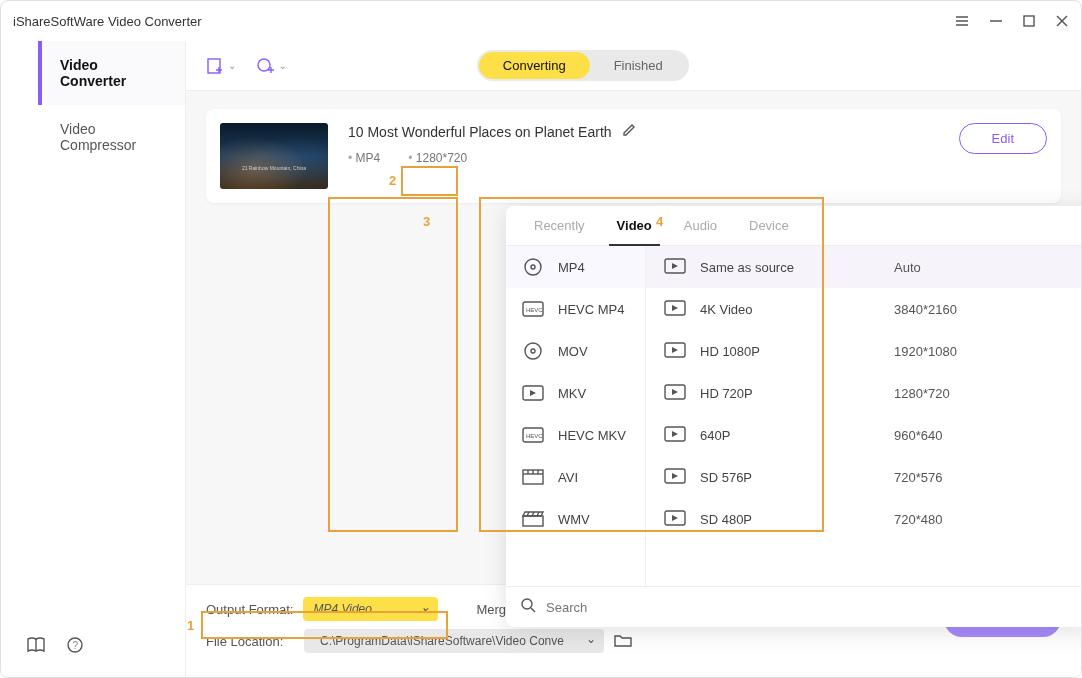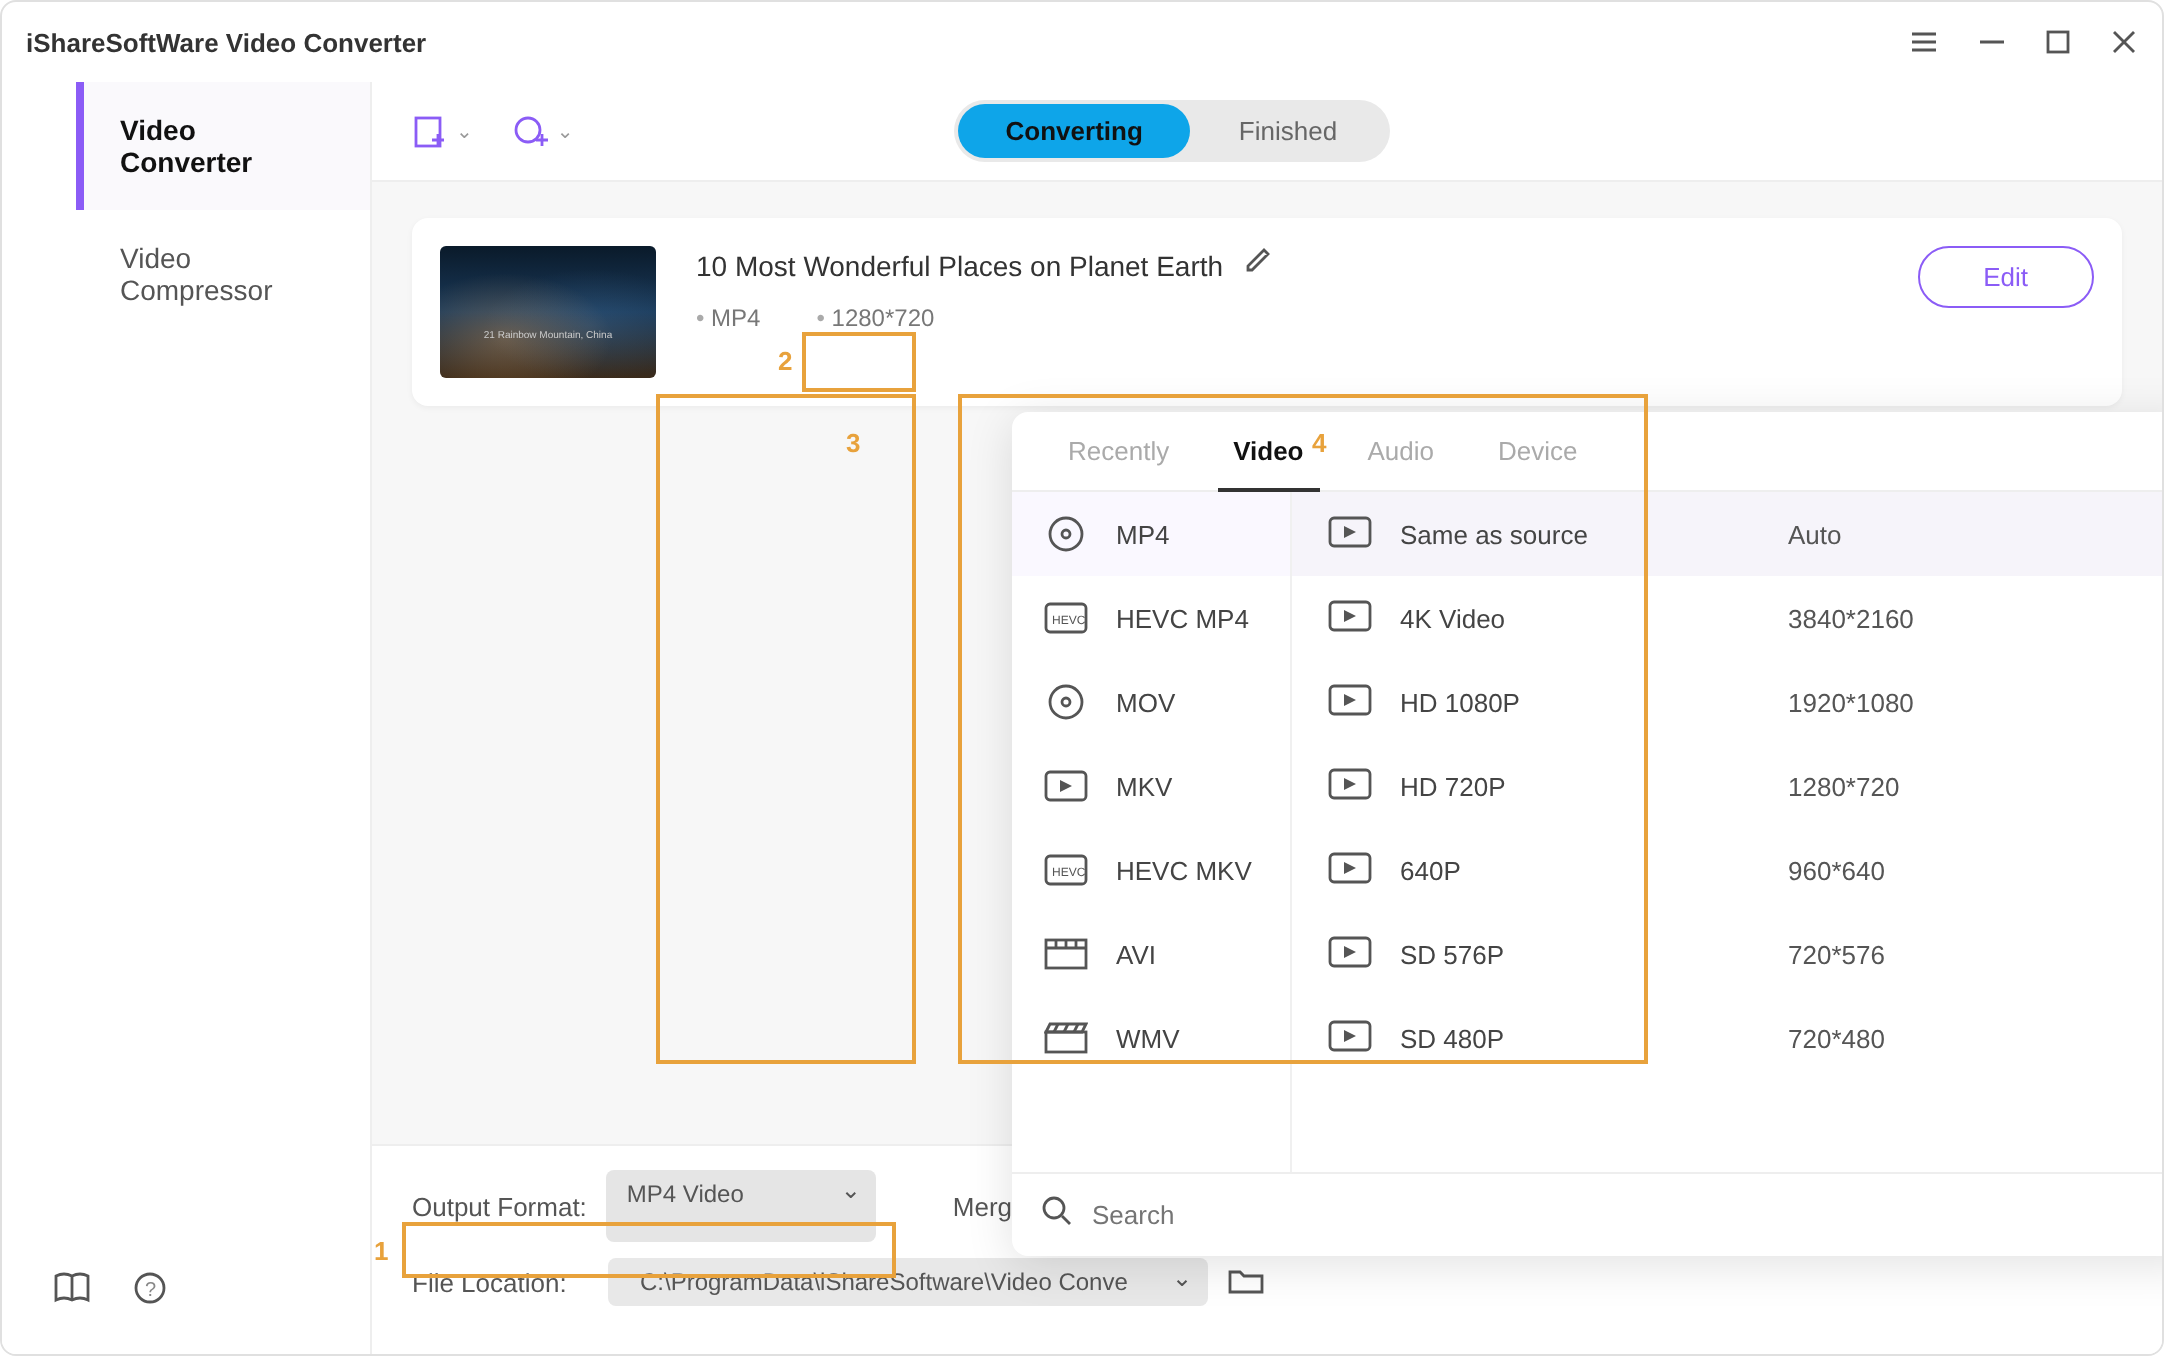--- a/index.html
+++ b/index.html
@@ -1,35 +1,35 @@
 <!DOCTYPE html>
 <html><head>
 <meta charset="utf-8">
 <style>
 * { margin: 0; padding: 0; box-sizing: border-box; font-family: -apple-system, BlinkMacSystemFont, "Segoe UI", Arial, sans-serif; }
 body { background: #fff; width: 1082px; height: 678px; overflow: hidden; position: relative; border: 1px solid #e0e0e0; border-radius: 8px; }
 
 .titlebar { height: 40px; display: flex; align-items: center; padding: 0 12px; }
-.titlebar-title { font-size: 13px; color: #333; font-weight: bold; }
+.titlebar-title { font-size: 13px; color: #333; }
 .titlebar-controls { margin-left: auto; display: flex; gap: 20px; align-items: center; }
 .titlebar-controls span { cursor: pointer; color: #555; font-size: 14px; display: inline-flex; }
 
 .app-body { display: flex; height: calc(100% - 40px); }
 
 .sidebar { width: 185px; background: #fff; border-right: 1px solid #eee; }
 .sidebar-item { padding: 16px 22px; font-size: 14px; color: #555; cursor: pointer; margin-left: 37px; }
 .sidebar-item.active { color: #111; font-weight: 700; border-left: 4px solid #8b5cf6; padding-left: 18px; background: #faf9fc; }
 
 .main { flex: 1; background: #f7f7f7; display: flex; flex-direction: column; position: relative; }
 
 .toolbar { height: 50px; display: flex; align-items: center; padding: 0 20px; gap: 20px; background: #fff; border-bottom: 1px solid #eee; }
 .toolbar-btn { display: flex; align-items: center; gap: 4px; cursor: pointer; color: #8b5cf6; }
 .segmented { margin-left: 170px; display: flex; background: #e9e9e9; border-radius: 16px; padding: 2px; }
 .segment { padding: 6px 24px; font-size: 13px; color: #666; border-radius: 14px; cursor: pointer; }
-.segment.active { background: #0ea5e9; color: #111; font-weight: 700; }
+.segment.active { background: #fde047; color: #111; font-weight: 400; }
 
 .file-card { margin: 18px 20px 0 20px; background: #fff; border-radius: 8px; padding: 14px; display: flex; gap: 20px; align-items: flex-start; box-shadow: 0 1px 3px rgba(0,0,0,0.05); }
 .thumb { width: 108px; height: 66px; background: linear-gradient(to bottom, #0a1a2a 0%, #1a3a5a 50%, #3a2a1a 100%); border-radius: 3px; position: relative; display: flex; align-items: flex-end; justify-content: center; overflow: hidden; }
 .thumb::after { content: ""; position: absolute; inset: 0; background: radial-gradient(ellipse at 30% 70%, rgba(255,180,100,0.3), transparent 50%), radial-gradient(ellipse at 70% 60%, rgba(100,150,200,0.2), transparent 50%); }
 .thumb-text { color: #ccc; font-size: 5px; z-index: 1; margin-bottom: 18px; }
 .file-info { flex: 1; }
 .file-title-row { display: flex; align-items: center; gap: 10px; }
 .file-title { font-size: 14px; color: #333; }
 .file-meta { margin-top: 10px; font-size: 12px; color: #777; display: flex; gap: 28px; }
 .file-meta span::before { content: "• "; color: #aaa; }
@@ -54,21 +54,21 @@
 .res-icon { width: 22px; height: 18px; }
 .res-label { flex: 0 0 180px; }
 .res-value { color: #555; }
 
 .dd-search { border-top: 1px solid #eee; padding: 10px 14px; display: flex; align-items: center; gap: 10px; }
 .dd-search input { border: none; outline: none; font-size: 13px; background: transparent; flex: 1; color: #555; }
 
 .bottom-bar { margin-top: auto; padding: 12px 20px 16px 20px; background: #fff; border-top: 1px solid #eee; position: relative; }
 .bb-row { display: flex; align-items: center; gap: 10px; font-size: 13px; color: #555; margin-bottom: 8px; }
 .bb-label { color: #555; }
-.bb-select { background: #e5e5e5; border: none; padding: 5px 28px 17px 10px; border-radius: 4px; font-size: 12px; color: #555; min-width: 135px; position: relative; cursor: pointer; }
+.bb-select { background: #fde047; border: none; padding: 5px 28px 5px 10px; border-radius: 4px; font-size: 12px; color: #555; min-width: 135px; position: relative; cursor: pointer; font-style: italic; }
 .bb-select::after { content: "⌄"; position: absolute; right: 8px; top: 3px; }
 .bb-input { background: #e8e8e8; border: none; padding: 5px 28px 5px 16px; border-radius: 4px; font-size: 12px; color: #555; width: 300px; position: relative; cursor: pointer; }
 .bb-input::after { content: "⌄"; position: absolute; right: 8px; top: 3px; }
 .toggle { width: 34px; height: 18px; background: #ddd; border-radius: 9px; position: relative; cursor: pointer; }
 .toggle::after { content: ""; width: 14px; height: 14px; background: #fff; border-radius: 50%; position: absolute; top: 2px; left: 2px; }
 .convert-btn { position: absolute; right: 20px; top: 16px; background: #a78bfa; color: #fff; border: none; border-radius: 20px; padding: 10px 34px; font-size: 14px; cursor: pointer; }
 
 .footer-icons { position: absolute; left: 26px; bottom: 20px; display: flex; gap: 22px; color: #888; }
 
 .callout { position: absolute; border: 2px solid #e8a23c; pointer-events: none; z-index: 20; }

